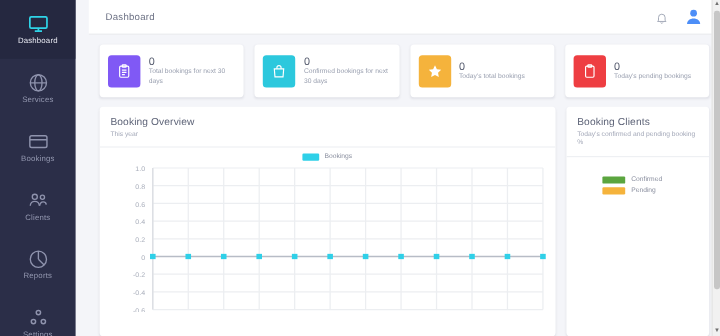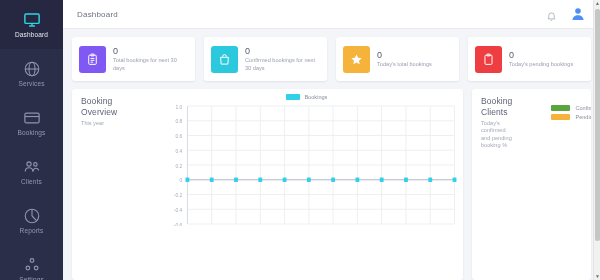--- a/index.html
+++ b/index.html
@@ -2,21 +2,21 @@
 <html><head>
 <meta charset="utf-8">
 <style>
   * { box-sizing: border-box; margin: 0; padding: 0; }
   html, body {
     width: 600px; height: 280px;
     overflow: hidden;
     font-family: "Liberation Sans", sans-serif;
     background: #f4f5f9;
   }
-  #app { display: flex; width: 600px; height: 260px; position: relative; }
+  #app { display: flex; width: 600px; height: 260px; position: relative; gap: 11px; }
 
   
   #sidebar {
     width: 63px; flex: 0 0 63px; height: 280px;
     background: #2b2e48;
     display: flex; flex-direction: column;
     overflow: hidden;
   }
   .side-item {
     height: 49px; flex: 0 0 49px;
@@ -77,21 +77,21 @@
   .card-label { font-size: 5.6px; color: #9aa0b0; line-height: 1.35; }
 
   
   #panels {
     flex: 1 1 auto; display: flex; gap: 9px;
     padding: 8px 9px 0 9px; min-height: 0;
   }
   .panel {
     background: #fff; border-radius: 3px;
     box-shadow: 0 1px 2px rgba(40,45,70,.09);
-    display: flex; flex-direction: row;
+    display: flex; flex-direction: column;
     min-width: 0; overflow: hidden;
   }
   #panel-overview { flex: 1 1 auto; }
   #panel-status { flex: 0 0 119px; width: 119px; }
   .panel-head { padding: 7px 9px 6px 9px; }
   .panel-title { font-size: 8.5px; color: #5d6377; line-height: 1.3; letter-spacing: .1px; }
   .panel-sub { font-size: 5.6px; color: #a3a8b8; margin-top: 2px; line-height: 1.3; }
   .panel-divider { height: 1px; background: #eef0f3; }
   .panel-body { flex: 1 1 auto; min-height: 0; position: relative; }
 

